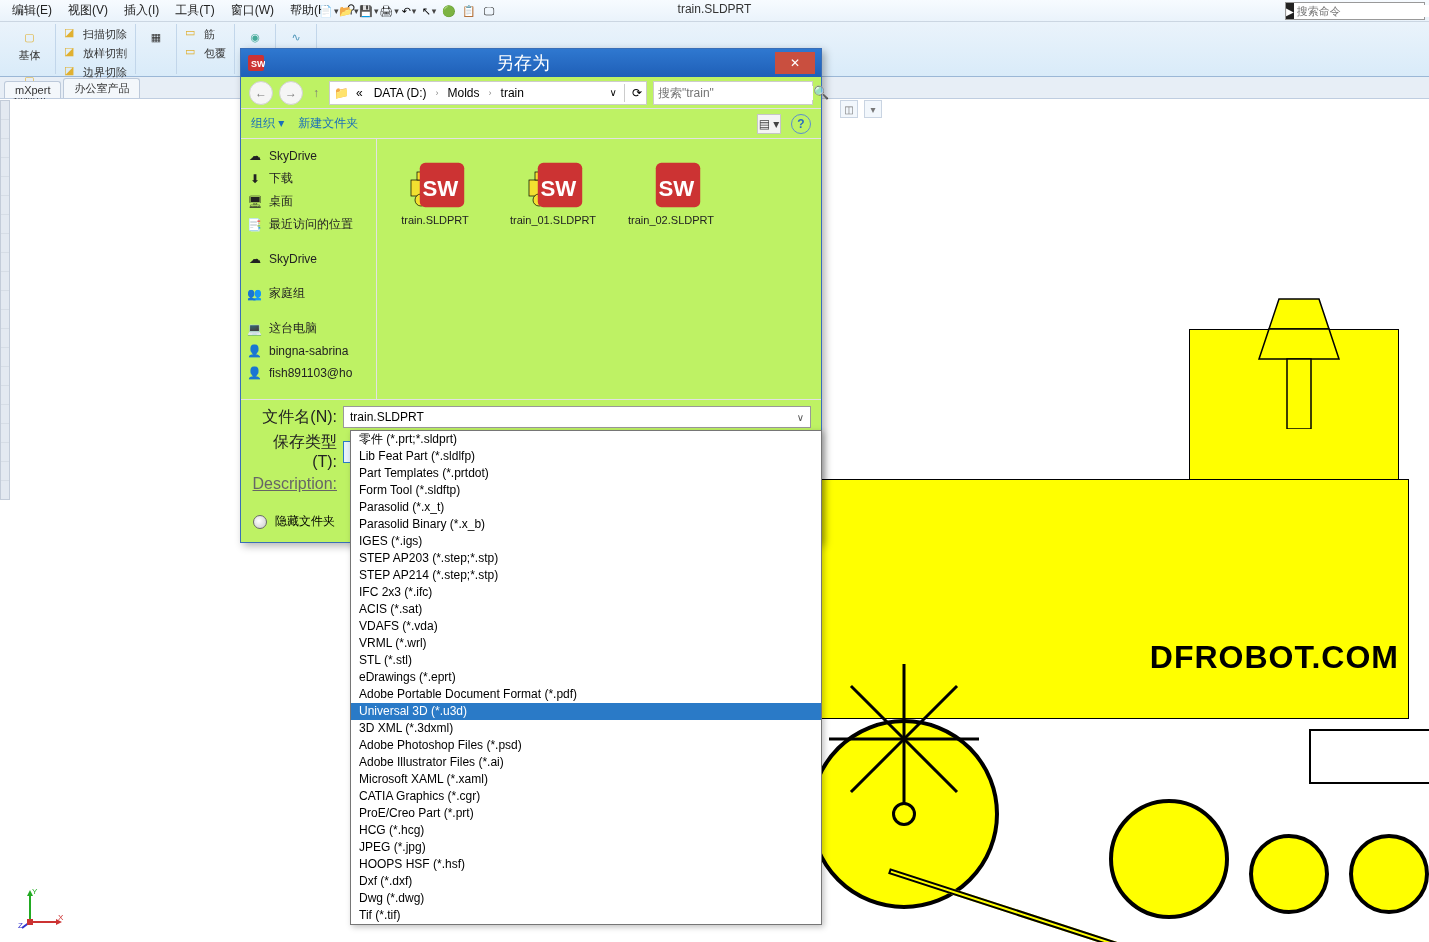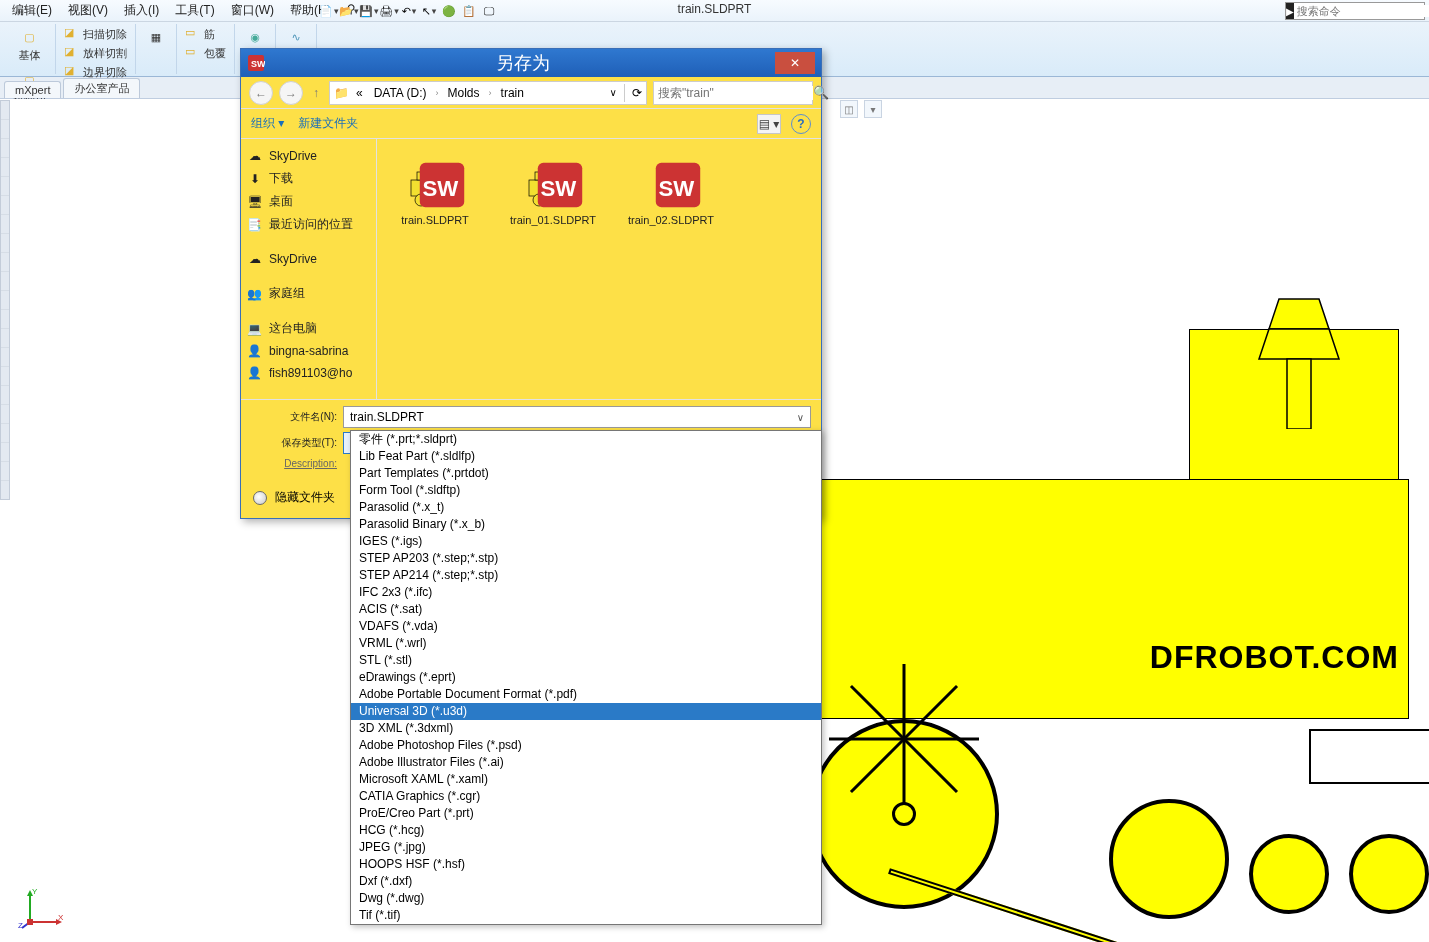--- a/index.html
+++ b/index.html
@@ -46,21 +46,21 @@
   .wheel.big { width:190px; height:190px; left:0; top:10px; }
   .wheel.mid { width:120px; height:120px; left:300px; bottom:0; }
   .wheel.sm { width:80px; height:80px; left:440px; bottom:5px; }
   .wheel.sm2 { width:80px; height:80px; left:540px; bottom:5px; }
   .spokes { position:absolute; inset:20px; }
   .spoke { position:absolute; left:50%; top:50%; width:3px; height:75px; background:#000; transform-origin: top center; }
   .rod { position:absolute; left:80px; bottom:45px; width:290px; height:6px; background:#ffff00; border:2px solid #000; transform:rotate(18deg); transform-origin:left center; }
   .box-back { position:absolute; right:-20px; top:410px; width:140px; height:55px; border:2px solid #000; background:#fff; }
 
   
-  .dialog { position:absolute; left:240px; top:48px; width:582px; background:#fde047; border:1px solid #3a6fb7; box-shadow: 3px 3px 8px rgba(0,0,0,0.3); }
+  .dialog { position:absolute; left:240px; top:48px; width:582px; background:#bef264; border:1px solid #3a6fb7; box-shadow: 3px 3px 8px rgba(0,0,0,0.3); }
   .dlg-title { height:28px; background: linear-gradient(#2f78d0,#1f5fb7); display:flex; align-items:center; padding:0 6px; color:#fff; }
   .dlg-title .sw-icon { width:18px; height:18px; margin-right:6px; display:flex; align-items:center; justify-content:center; }
   .dlg-title .txt { flex:1; text-align:center; font-size:18px; }
   .close-btn { width:40px; height:22px; background:#c94f3f; color:#fff; display:flex; align-items:center; justify-content:center; margin-left:auto; cursor:default; }
 
   .dlg-nav { height:32px; display:flex; align-items:center; padding:0 8px; gap:6px; border-bottom:1px solid #e2e2e2; }
   .navbtn { width:24px; height:24px; border:1px solid #d0d0d0; border-radius:12px; background:#f5f5f5; display:flex; align-items:center; justify-content:center; color:#777; }
   .breadcrumb-box { flex:1; display:flex; align-items:center; border:1px solid #ccc; height:24px; padding:0 4px; gap:3px; background:#fff; }
   .breadcrumb-box .bc { padding:0 4px; }
   .breadcrumb-box .sep { color:#888; font-size:9px; padding:0 2px; }
@@ -82,21 +82,21 @@
 
   .file-pane { flex:1; padding:14px 12px; display:flex; gap:26px; align-items:flex-start; }
   .file-item { display:flex; flex-direction:column; align-items:center; width:92px; cursor:default; }
   .file-thumb { width:70px; height:55px; display:flex; align-items:flex-end; justify-content:center; position:relative; }
   .file-thumb svg { width:60px; height:50px; }
   .file-badge { position:absolute; right:-2px; bottom:-2px; width:18px; height:18px; }
   .file-name { font-size:11px; color:#222; text-align:center; margin-top:6px; }
 
   .dlg-fields { padding:6px 10px; border-top:1px solid #e2e2e2; }
   .fld-row { display:flex; align-items:center; margin-bottom:4px; }
-  .fld-label { width:92px; text-align:right; padding-right:6px; font-size:10px; color:#222; }
+  .fld-label { width:92px; text-align:right; padding-right:6px; font-size:16px; color:#222; }
   .fld-input { flex:1; height:22px; border:1px solid #999; padding:0 6px; font-size:12px; background:#fff; display:flex; align-items:center; }
   .fld-input .dropdown-arrow { margin-left:auto; color:#555; font-size:10px; }
   .type-box { border:1px solid #2a7ac7; background:#e8f2fc; }
 
   .dropdown-list { position:absolute; left:350px; top:430px; width:472px; max-height:500px; background:#fff; border:1px solid #767676; box-shadow:2px 2px 6px rgba(0,0,0,0.25); z-index:500; }
   .dd-item { padding:1px 8px; font-size:12px; cursor:default; line-height:15px; }
   .dd-item.selected { background:#2a7ac7; color:#fff; }
 
   .dlg-footer { padding:10px 12px 12px; }
   .footer-row { display:flex; align-items:center; gap:8px; }

